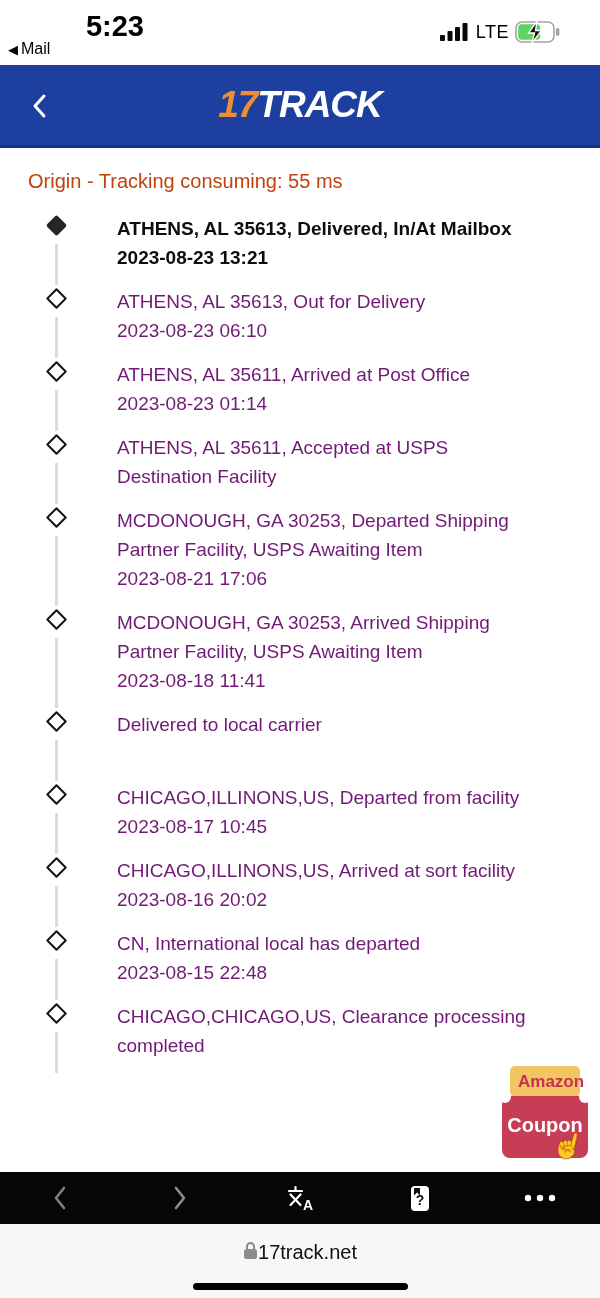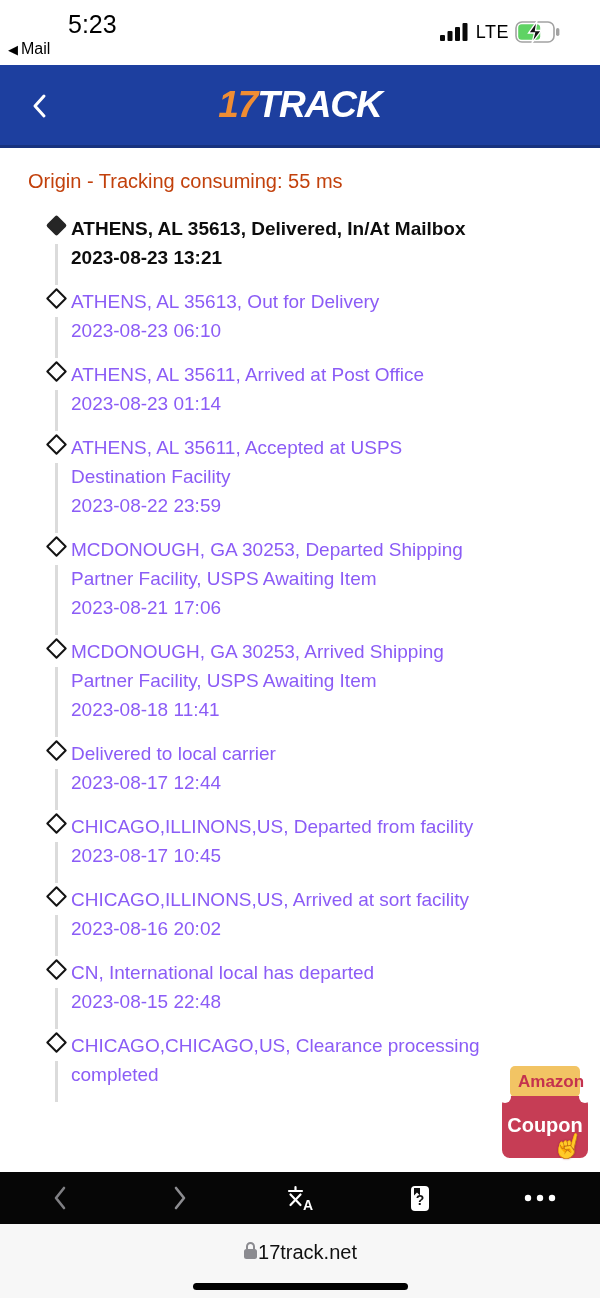--- a/index.html
+++ b/index.html
@@ -1,39 +1,39 @@
 <!DOCTYPE html>
 <html><head>
 <meta charset="utf-8">
 <style>
   * { margin:0; padding:0; box-sizing:border-box; }
   body { background:#fff; font-family:"Liberation Sans", sans-serif; }
   .phone { position:relative; width:600px; height:1298px; background:#fff; overflow:hidden; }
 
   
   .statusbar { position:relative; height:65px; background:#fff; }
-  .sb-time { position:absolute; left:68px; top:10px; width:76px; text-align:left;
-             font-size:25px; font-weight:400; color:#000; }
+  .sb-time { position:absolute; left:68px; top:10px; width:76px; text-align:right;
+             font-size:29px; font-weight:700; color:#000; }
   .sb-mail { position:absolute; left:8px; top:40px; font-size:16px; color:#000; display:flex; align-items:center; gap:3px; }
   .sb-mail .tri { font-size:13px; }
   .sb-right { position:absolute; right:39px; top:21px; display:flex; align-items:center; gap:6px; }
   .sb-lte { font-size:18px; color:#000; letter-spacing:.5px; }
 
   
   .navbar { position:relative; height:83px; background:#1d3f9f; border-bottom:3px solid #17327e;
             display:flex; align-items:center; justify-content:center; }
   .nav-back { position:absolute; left:28px; top:27px; width:24px; height:28px; cursor:pointer; }
   .logo { font-size:37px; font-weight:700; font-style:italic; letter-spacing:-1px; color:#fff; cursor:pointer; }
   .logo .lp { color:#ef8d33; }
 
   
   .meta { margin:22px 0 0 28px; font-size:20px; color:#c2410c; }
   .timeline { margin-top:21px; }
-  .event { position:relative; padding-left:71px; padding-right:24px; margin-bottom:15px; min-height:58px; }
-  .event-title, .event-date { font-size:19px; line-height:29px; color:#8b5cf6; white-space:pre-line; }
+  .event { position:relative; padding-left:117px; padding-right:24px; margin-bottom:15px; min-height:58px; }
+  .event-title, .event-date { font-size:19px; line-height:29px; color:#701a75; white-space:pre-line; }
   .event.current .event-title, .event.current .event-date { font-weight:700; color:#0d0d0d; }
   .diamond { position:absolute; left:49px; top:4px; width:15px; height:15px; background:#fff;
              border:2px solid #141414; border-radius:1px; transform:rotate(45deg); }
   .event.current .diamond { background:#262626; border-color:#262626; border-radius:2px; }
   .tl-line { position:absolute; left:55px; top:30px; bottom:-13px; width:3px; background:#dbdbdb; }
 
   
   .coupon { position:absolute; top:1066px; right:12px; width:86px; z-index:6; cursor:pointer; }
   .coupon-tab { width:70px; height:31px; margin:0 auto; background:#f2c464; border-radius:5px;
                 color:#c4324e; font-size:17px; font-weight:700; text-align:center; line-height:31px;padding-left:8px; }
@@ -120,21 +120,20 @@
     <span class="tl-line"></span>
     <div class="event-title">ATHENS, AL 35611, Arrived at Post Office</div>
     <div class="event-date">2023-08-23 01:14</div>
   </div>
 
   <div class="event">
     <span class="diamond"></span>
     <span class="tl-line"></span>
     <div class="event-title">ATHENS, AL 35611, Accepted at USPS
 Destination Facility</div>
-    <div class="event-date">2023-08-22 23:59</div>
   </div>
 
   <div class="event">
     <span class="diamond"></span>
     <span class="tl-line"></span>
     <div class="event-title">MCDONOUGH, GA 30253, Departed Shipping
 Partner Facility, USPS Awaiting Item</div>
     <div class="event-date">2023-08-21 17:06</div>
   </div>
 
@@ -143,21 +142,20 @@
     <span class="tl-line"></span>
     <div class="event-title">MCDONOUGH, GA 30253, Arrived Shipping
 Partner Facility, USPS Awaiting Item</div>
     <div class="event-date">2023-08-18 11:41</div>
   </div>
 
   <div class="event">
     <span class="diamond"></span>
     <span class="tl-line"></span>
     <div class="event-title">Delivered to local carrier</div>
-    <div class="event-date">2023-08-17 12:44</div>
   </div>
 
   <div class="event">
     <span class="diamond"></span>
     <span class="tl-line"></span>
     <div class="event-title">CHICAGO,ILLINONS,US, Departed from facility</div>
     <div class="event-date">2023-08-17 10:45</div>
   </div>
 
   <div class="event">

